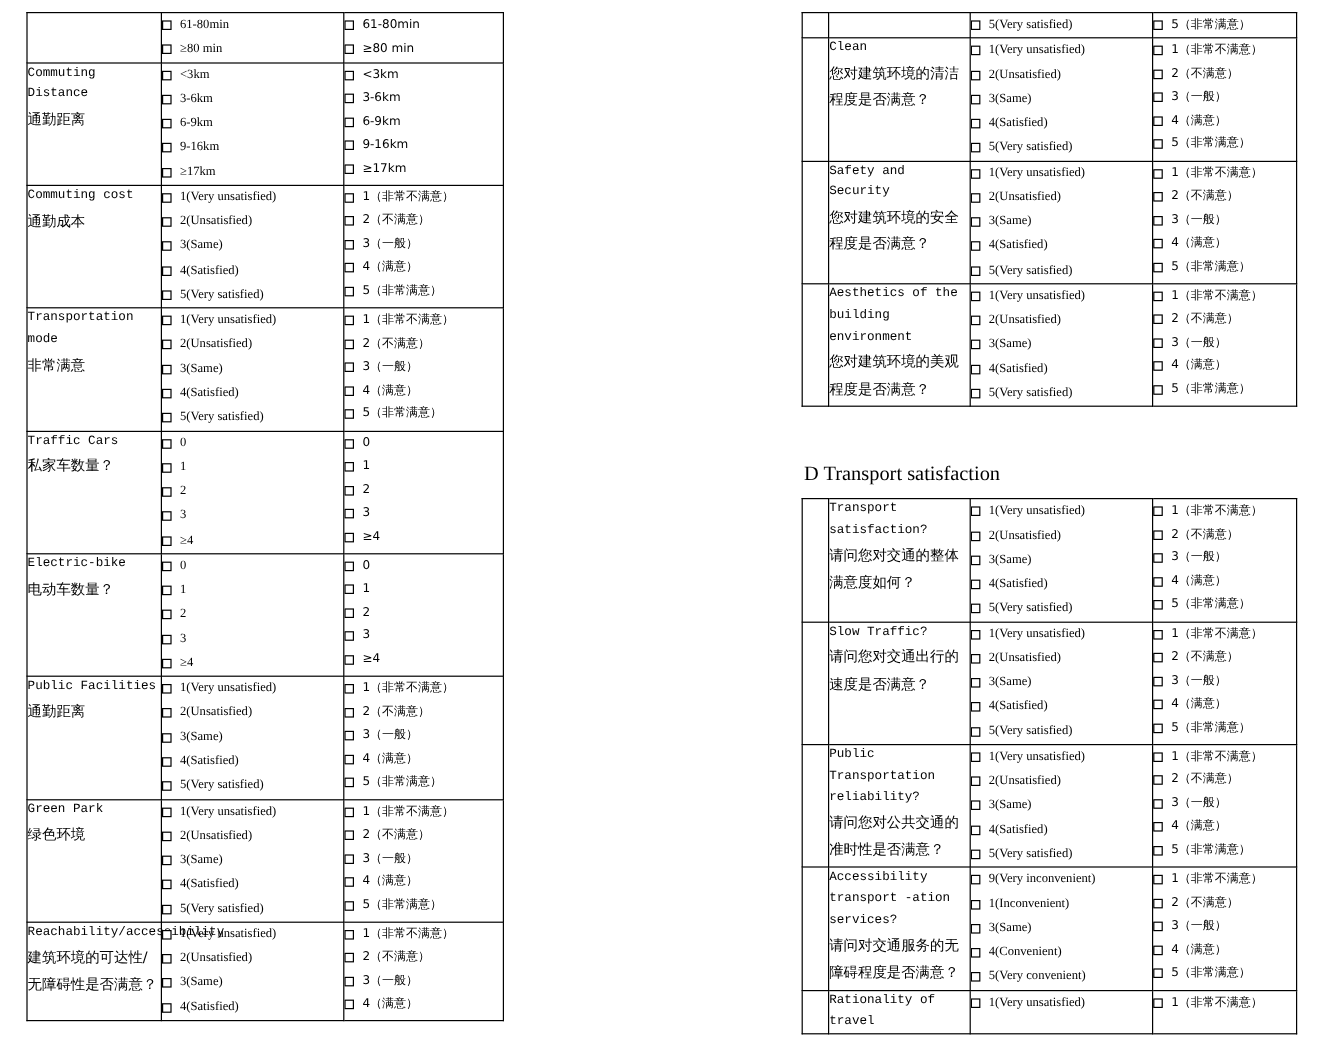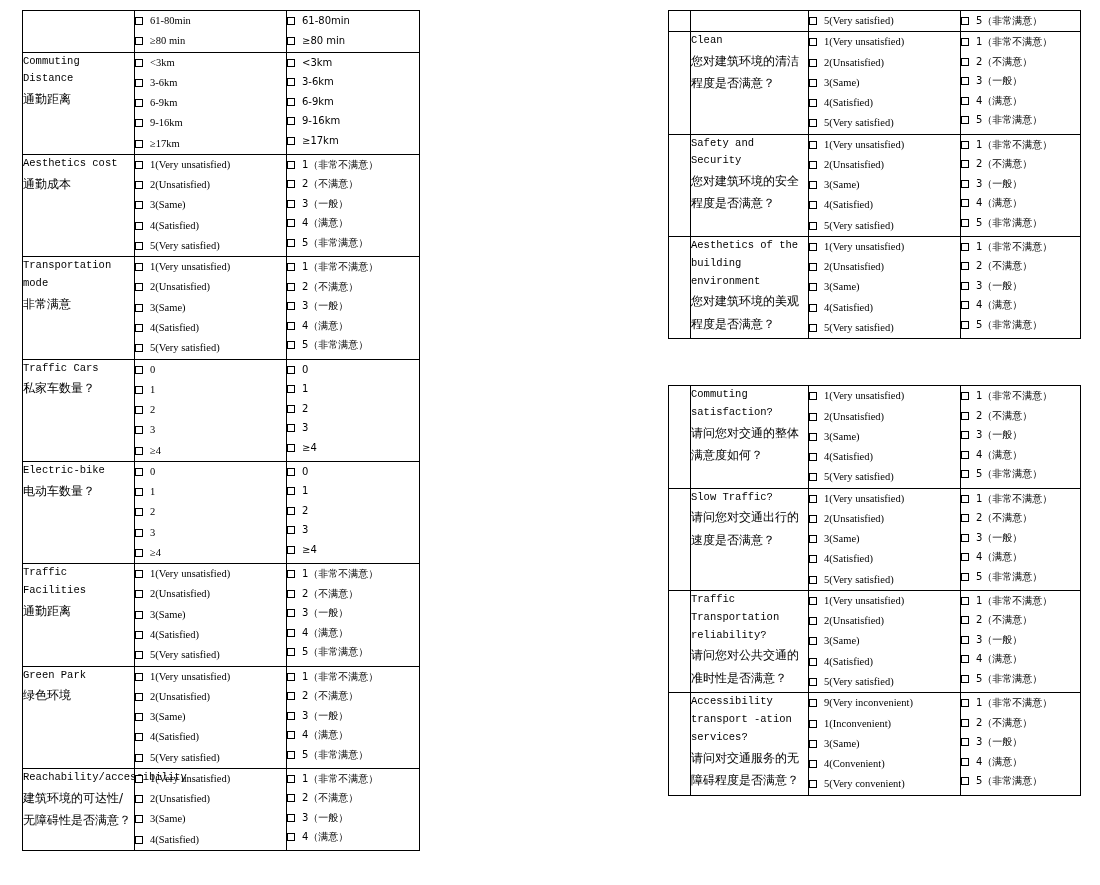--- a/index.html
+++ b/index.html
@@ -199,21 +199,21 @@
                 <span class="otext cn">9-16km</span>
               </div>
               <div class="opt">
                 <span class="box"></span>
                 <span class="otext cn">≥17km</span>
               </div>
             </td>
           </tr>
           <tr>
             <td class="label">
-              <span class="lbl-en">Aesthetics cost</span>
+              <span class="lbl-en">Commuting cost</span>
               <span class="lbl-cn">通勤成本</span>
             </td>
             <td class="opts">
               <div class="opt">
                 <span class="box"></span>
                 <span class="otext">1(Very unsatisfied)</span>
               </div>
               <div class="opt">
                 <span class="box"></span>
                 <span class="otext">2(Unsatisfied)</span>
@@ -399,21 +399,21 @@
                 <span class="otext cn">3</span>
               </div>
               <div class="opt">
                 <span class="box"></span>
                 <span class="otext cn">≥4</span>
               </div>
             </td>
           </tr>
           <tr>
             <td class="label">
-              <span class="lbl-en">Traffic Facilities</span>
+              <span class="lbl-en">Public Facilities</span>
               <span class="lbl-cn">通勤距离</span>
             </td>
             <td class="opts">
               <div class="opt">
                 <span class="box"></span>
                 <span class="otext">1(Very unsatisfied)</span>
               </div>
               <div class="opt">
                 <span class="box"></span>
                 <span class="otext">2(Unsatisfied)</span>
@@ -726,33 +726,34 @@
                 <span class="box"></span>
                 <span class="otext cn">5（非常满意）</span>
               </div>
             </td>
           </tr>
         </tbody>
     </table>
 
     <div class="spacer"></div>
 
+    <h2 class="section-title">D Transport satisfaction</h2>
 
     <table class="survey">
       <colgroup>
         <col class="narrow-first">
         <col class="right-lblcol">
         <col class="right-optcol">
         <col class="right-optcol2">
       </colgroup>
       <tbody>
           <tr>
             <td></td>
             <td class="label">
-              <span class="lbl-en">Commuting satisfaction?</span>
+              <span class="lbl-en">Transport satisfaction?</span>
               <span class="lbl-cn">请问您对交通的整体满意度如何？</span>
             </td>
             <td class="opts">
               <div class="opt">
                 <span class="box"></span>
                 <span class="otext">1(Very unsatisfied)</span>
               </div>
               <div class="opt">
                 <span class="box"></span>
                 <span class="otext">2(Unsatisfied)</span>
@@ -840,21 +841,21 @@
               </div>
               <div class="opt">
                 <span class="box"></span>
                 <span class="otext cn">5（非常满意）</span>
               </div>
             </td>
           </tr>
           <tr>
             <td></td>
             <td class="label">
-              <span class="lbl-en">Traffic Transportation reliability?</span>
+              <span class="lbl-en">Public Transportation reliability?</span>
               <span class="lbl-cn">请问您对公共交通的准时性是否满意？</span>
             </td>
             <td class="opts">
               <div class="opt">
                 <span class="box"></span>
                 <span class="otext">1(Very unsatisfied)</span>
               </div>
               <div class="opt">
                 <span class="box"></span>
                 <span class="otext">2(Unsatisfied)</span>
@@ -936,20 +937,38 @@
                 <span class="box"></span>
                 <span class="otext cn">3（一般）</span>
               </div>
               <div class="opt">
                 <span class="box"></span>
                 <span class="otext cn">4（满意）</span>
               </div>
               <div class="opt">
                 <span class="box"></span>
                 <span class="otext cn">5（非常满意）</span>
+              </div>
+            </td>
+          </tr>
+          <tr>
+            <td></td>
+            <td class="label">
+              <span class="lbl-en">Rationality of travel</span>
+            </td>
+            <td class="opts">
+              <div class="opt">
+                <span class="box"></span>
+                <span class="otext">1(Very unsatisfied)</span>
+              </div>
+            </td>
+            <td class="opts">
+              <div class="opt">
+                <span class="box"></span>
+                <span class="otext cn">1（非常不满意）</span>
               </div>
             </td>
           </tr>
         </tbody>
     </table>
   </div>
 
 </div>
 
 </body></html>

